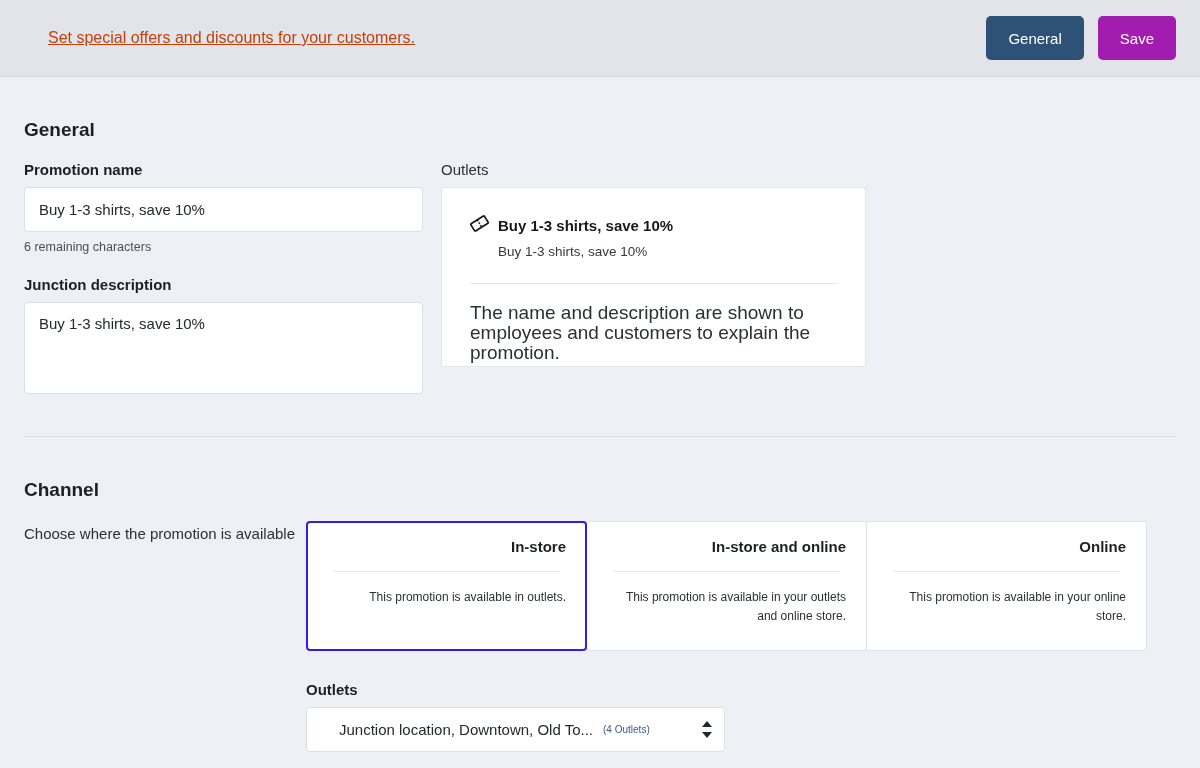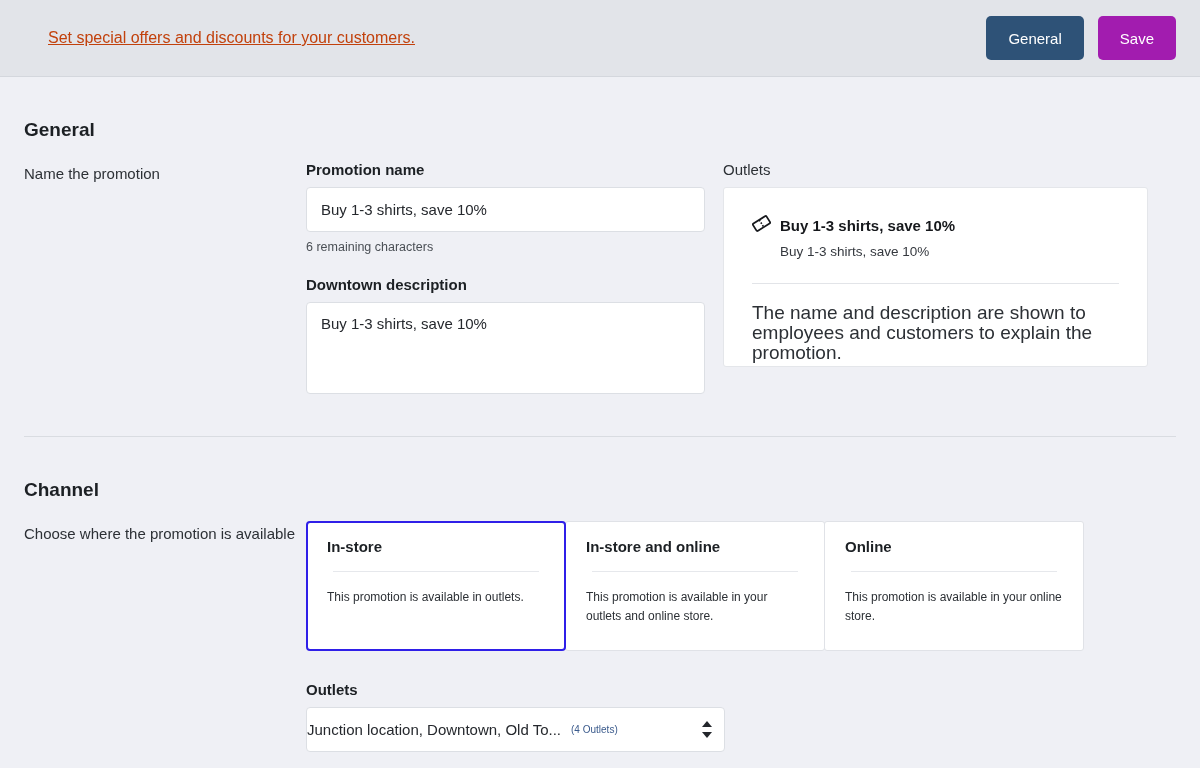--- a/index.html
+++ b/index.html
@@ -151,27 +151,27 @@
   .big-divider {
     height: 1px;
     background: #d9dce1;
     margin: 42px 0 0 0;
   }
 
   
   .channel-fields { flex: 1; }
   .cards-row { display: flex; }
   .card {
-    width: 260px;
+    width: 281px;
     height: 130px;
     background: #ffffff;
     border: 1px solid #e0e2e7;
     border-radius: 3px;
     padding: 16px 20px 0 20px;
-    text-align: left;
+    text-align: right;
     cursor: pointer;
     position: relative;
   }
   .card + .card { margin-left: -1px; }
   .card.selected {
     border: 2px solid #2f1fe8;
     border-radius: 4px;
     z-index: 2;
     padding: 15px 19px 0 19px;
   }
@@ -195,21 +195,21 @@
   
   .outlets-wrap { margin-top: 30px; }
   .select-box {
     width: 419px;
     height: 45px;
     background: #ffffff;
     border: 1px solid #dcdfe4;
     border-radius: 4px;
     display: flex;
     align-items: center;
-    padding: 0 12px 0 0;
+    padding: 0 12px 0 32px;
     cursor: pointer;
   }
   .select-value {
     font-size: 15px;
     color: #25282d;
     white-space: nowrap;
     overflow: hidden;
   }
   .select-count {
     font-size: 10px;
@@ -240,33 +240,32 @@
   <div class="header-actions">
     <button class="btn btn-cancel">General</button>
     <button class="btn btn-save">Save</button>
   </div>
 </div>
 
 <div class="section">
   <div class="section-title">General</div>
   <div class="section-row">
 
-    <div class="section-desc">Name the promotion</div>
 
     <div class="section-fields">
 
       <div>
         <div>
           <span class="field-label">Promotion name</span>
           <div class="input-box">Buy 1-3 shirts, save 10%</div>
           <div class="helper-text">6 remaining characters</div>
         </div>
 
         <div class="field-gap">
-          <span class="field-label">Downtown description</span>
+          <span class="field-label">Junction description</span>
           <div class="textarea-box">Buy 1-3 shirts, save 10%</div>
         </div>
       </div>
 
       <div class="preview-col">
         <span class="preview-label">Outlets</span>
         <div class="preview-card">
           <div class="preview-head">
             <span class="ticket-icon">
               <svg width="19" height="19" viewBox="0 0 19 19">

